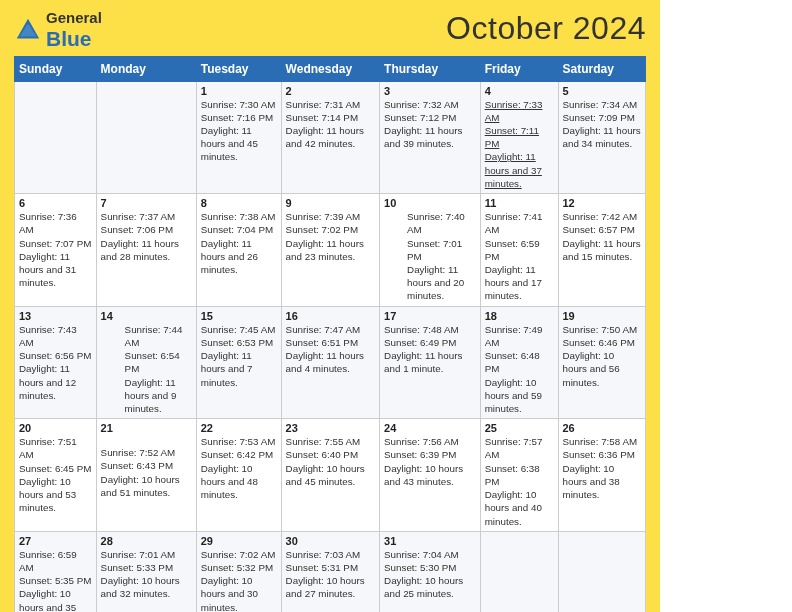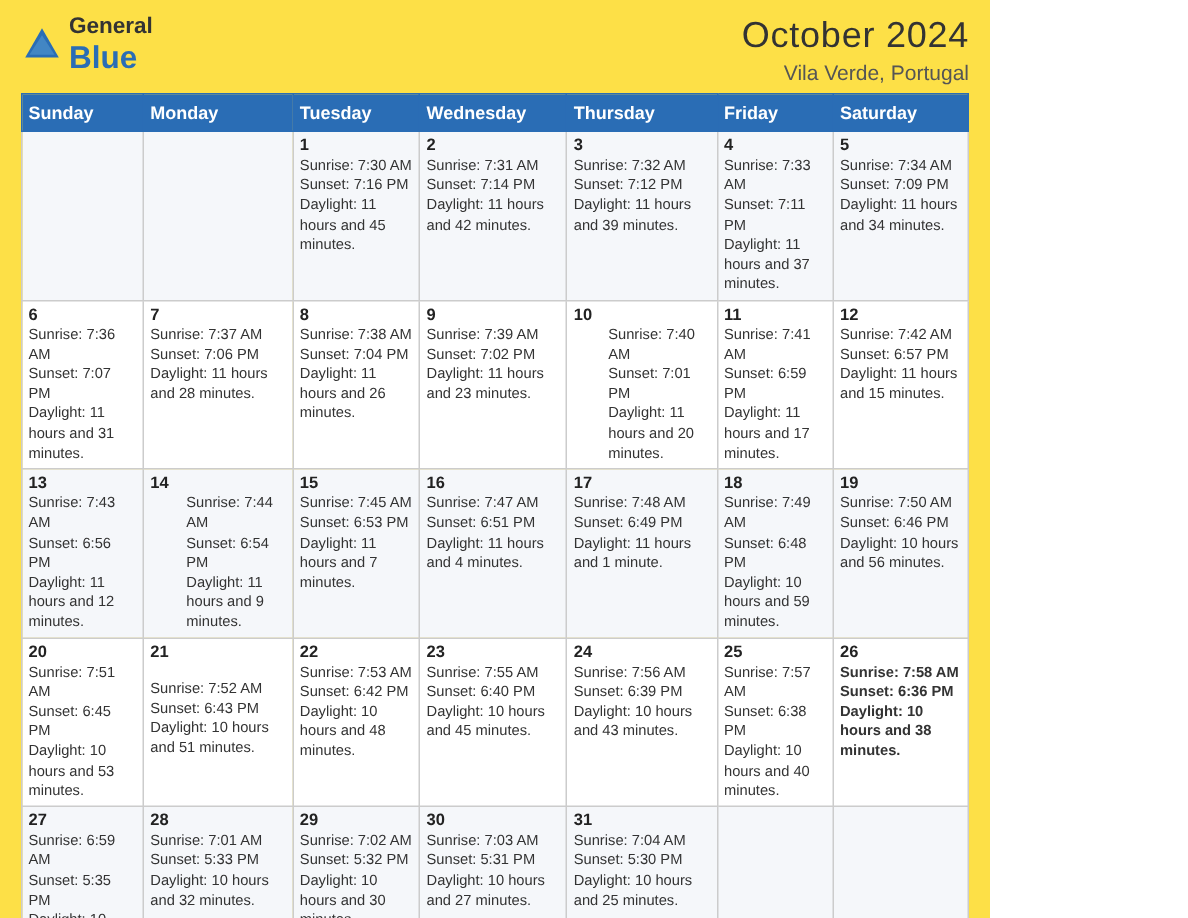--- a/index.html
+++ b/index.html
@@ -44,21 +44,21 @@
     }
     .logo-icon {
       width: 28px;
       height: 28px;
       margin-right: 2px;
     }
     .title-block {
       text-align: right;
     }
     .month-title {
-      font-size: 24px;
+      font-size: 32px;
       color: #333;
       font-weight: normal;
       letter-spacing: 0.5px;
     }
     .location {
       font-size: 14px;
       color: #555;
       margin-top: 2px;
     }
     table {
@@ -115,21 +115,20 @@
         <polygon points="15,3 27,24 3,24" fill="#2a6db5"></polygon>
         <polygon points="15,8 24,22 6,22" fill="#5a9fd4" opacity="0.5"></polygon>
       </svg>
       <div class="logo-text">
         <span class="logo-general">General</span>
         <span class="logo-blue">Blue</span>
       </div>
     </div>
     <div class="title-block">
       <div class="month-title">October 2024</div>
-      <div class="location">Vila Verde, Portugal</div>
     </div>
   </div>
 
   <table>
     <thead>
       <tr>
 
       <th>Sunday</th>
           <th>Monday</th>
           <th>Tuesday</th>
@@ -156,21 +155,21 @@
 Daylight: 11 hours and 42 minutes.</div>
           </td>
           <td>
             <span class="day-num">3</span>
             <div class="day-info" style="white-space: pre-line;">Sunrise: 7:32 AM
 Sunset: 7:12 PM
 Daylight: 11 hours and 39 minutes.</div>
           </td>
           <td>
             <span class="day-num">4</span>
-            <div class="day-info" style="white-space: pre-line;">Sunrise: 7:33 AM
+            <div class="day-info" style="white-space: pre-line; text-decoration: underline;">Sunrise: 7:33 AM
 Sunset: 7:11 PM
 Daylight: 11 hours and 37 minutes.</div>
           </td>
           <td>
             <span class="day-num">5</span>
             <div class="day-info" style="white-space: pre-line;">Sunrise: 7:34 AM
 Sunset: 7:09 PM
 Daylight: 11 hours and 34 minutes.</div>
           </td>
         </tr>
@@ -294,21 +293,21 @@
 Daylight: 10 hours and 43 minutes.</div>
           </td>
           <td>
             <span class="day-num">25</span>
             <div class="day-info" style="white-space: pre-line;">Sunrise: 7:57 AM
 Sunset: 6:38 PM
 Daylight: 10 hours and 40 minutes.</div>
           </td>
           <td>
             <span class="day-num">26</span>
-            <div class="day-info" style="white-space: pre-line; font-weight: bold;">Sunrise: 7:58 AM
+            <div class="day-info" style="white-space: pre-line;">Sunrise: 7:58 AM
 Sunset: 6:36 PM
 Daylight: 10 hours and 38 minutes.</div>
           </td>
         </tr>
         <tr>
           <td>
             <span class="day-num">27</span>
             <div class="day-info" style="white-space: pre-line;">Sunrise: 6:59 AM
 Sunset: 5:35 PM
 Daylight: 10 hours and 35 minutes.</div>

